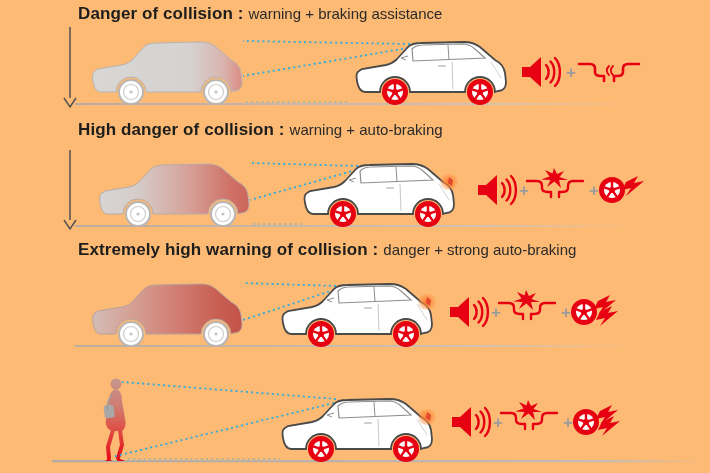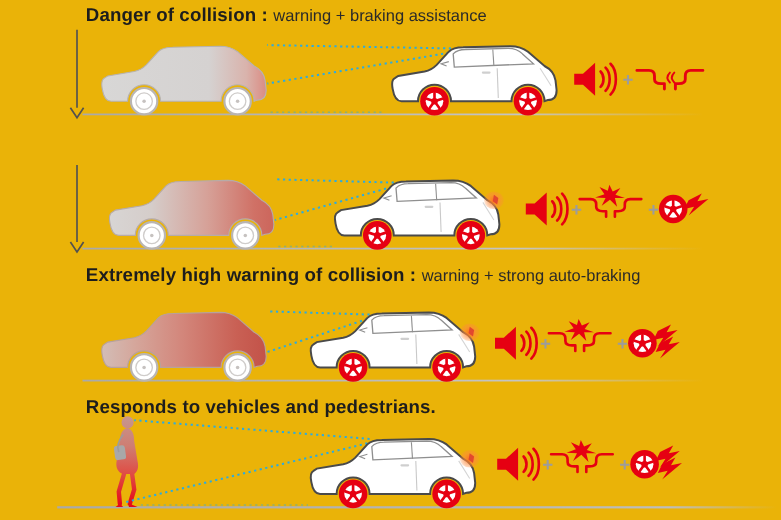--- a/index.html
+++ b/index.html
@@ -1,17 +1,17 @@
 <!DOCTYPE html>
 <html><head>
 <meta charset="utf-8">
 <style>
   html,body{margin:0;padding:0;background:#fff;}
   #stage{
-    position:relative;width:710px;height:473px;background:#eab308;overflow:hidden;
+    position:relative;width:710px;height:473px;background:#fdba74;overflow:hidden;
     font-family:"Liberation Sans", sans-serif;
   }
   .row-title{position:absolute;left:78px;white-space:nowrap;color:#1d1d1d;}
   .row-title .tb{font-size:17px;font-weight:700;letter-spacing:.1px;}
   .row-title .tr{font-size:15px;font-weight:400;margin-left:5px;color:#2a2a2a;}
   svg.scene{position:absolute;left:0;overflow:visible;}
   .plus-txt{font-family:"Liberation Sans",sans-serif;font-size:17px;font-weight:700;fill:#9c9c9c;}
 </style>
 </head>
 <body>
@@ -176,20 +176,23 @@
       <use href="#wheel-red" transform="translate(43,58)"></use>
       <use href="#wheel-red" transform="translate(128,58)"></use>
     </g>
     <g>
       <use href="#icon-speaker" transform="translate(522,31)"></use>
       <text class="plus-txt" x="566" y="54">+</text>
       <use href="#icon-bump" transform="translate(578,38)"></use>
     </g>
   </svg>
 
+  <div class="row-title" style="top:120px">
+    <span class="tb">High danger of collision :</span><span class="tr">warning + auto-braking</span>
+  </div>
   <svg class="scene" style="top:142px" width="710" height="94">
     <g stroke="#515151" stroke-width="1.5" fill="none">
       <line x1="70" y1="8" x2="70" y2="78"></line>
       <path d="M64,78 L70,87 L76,78"></path>
     </g>
     <rect x="75" y="83.2" width="563" height="1.6" fill="url(#gground)"></rect>
     <g>
       <use href="#suv-body" transform="translate(95,14)" fill="url(#gl2)" stroke="#b7aba8" stroke-width="1"></use>
       <use href="#wheel-gray" transform="translate(138,72)"></use>
       <use href="#wheel-gray" transform="translate(223,72)"></use>
@@ -210,21 +213,21 @@
     <g>
       <use href="#icon-speaker" transform="translate(478,31)"></use>
       <text class="plus-txt" x="519" y="54">+</text>
       <use href="#icon-crash" transform="translate(526,26)"></use>
       <text class="plus-txt" x="589" y="54">+</text>
       <use href="#icon-wheel1" transform="translate(598,30)"></use>
     </g>
   </svg>
 
   <div class="row-title" style="top:240px">
-    <span class="tb">Extremely high warning of collision :</span><span class="tr">warning + strong auto-braking</span>
+    <span class="tb">Extremely high warning of collision :</span><span class="tr">danger + strong auto-braking</span>
   </div>
   <svg class="scene" style="top:262px" width="710" height="94">
     <rect x="75" y="83.2" width="563" height="1.6" fill="url(#gground)"></rect>
     <g>
       <use href="#suv-body" transform="translate(88,14)" fill="url(#gl3)" stroke="#b7a29c" stroke-width="1"></use>
       <use href="#wheel-gray" transform="translate(131,72)"></use>
       <use href="#wheel-gray" transform="translate(216,72)"></use>
     </g>
     <g fill="none" stroke="#2aabe2" stroke-width="1.8" stroke-dasharray="2 3.2">
       <path d="M336,24 L243,21"></path>
@@ -240,23 +243,20 @@
     </g>
     <g>
       <use href="#icon-speaker" transform="translate(450,33)"></use>
       <text class="plus-txt" x="491" y="56">+</text>
       <use href="#icon-crash" transform="translate(498,28)"></use>
       <text class="plus-txt" x="561" y="56">+</text>
       <use href="#icon-wheel2" transform="translate(570,32)"></use>
     </g>
   </svg>
 
-  <div class="row-title" style="top:360px">
-    <span class="tb">Responds to vehicles and pedestrians.</span><span class="tr"></span>
-  </div>
   <svg class="scene" style="top:378px" width="710" height="92">
     <rect x="52" y="82.2" width="654" height="2" fill="url(#gground4)"></rect>
     <g transform="translate(95,-3)">
       <circle cx="21" cy="9" r="5.5" fill="url(#gped)"></circle>
       <path d="M21,14 C16,15 14,20 14,26 L11,44 C10,50 12,54 17,56 L27,56 C31,53 31,48 30,44 L27,26 C27,19 25,15 21,14 Z" fill="url(#gped)"></path>
       <rect x="9" y="30" width="10" height="13" rx="2.5" fill="#a8a8a8" transform="rotate(-8 14 36)"></rect>
       <path d="M17,20 C13,25 11,31 13,36" fill="none" stroke="#9c9c9c" stroke-width="1.4"></path>
       <g stroke="url(#gped)" stroke-width="4" stroke-linecap="round" fill="none">
         <path d="M18,55 L13,72 L14,83"></path>
         <path d="M25,55 L27,70 L23,83"></path>

